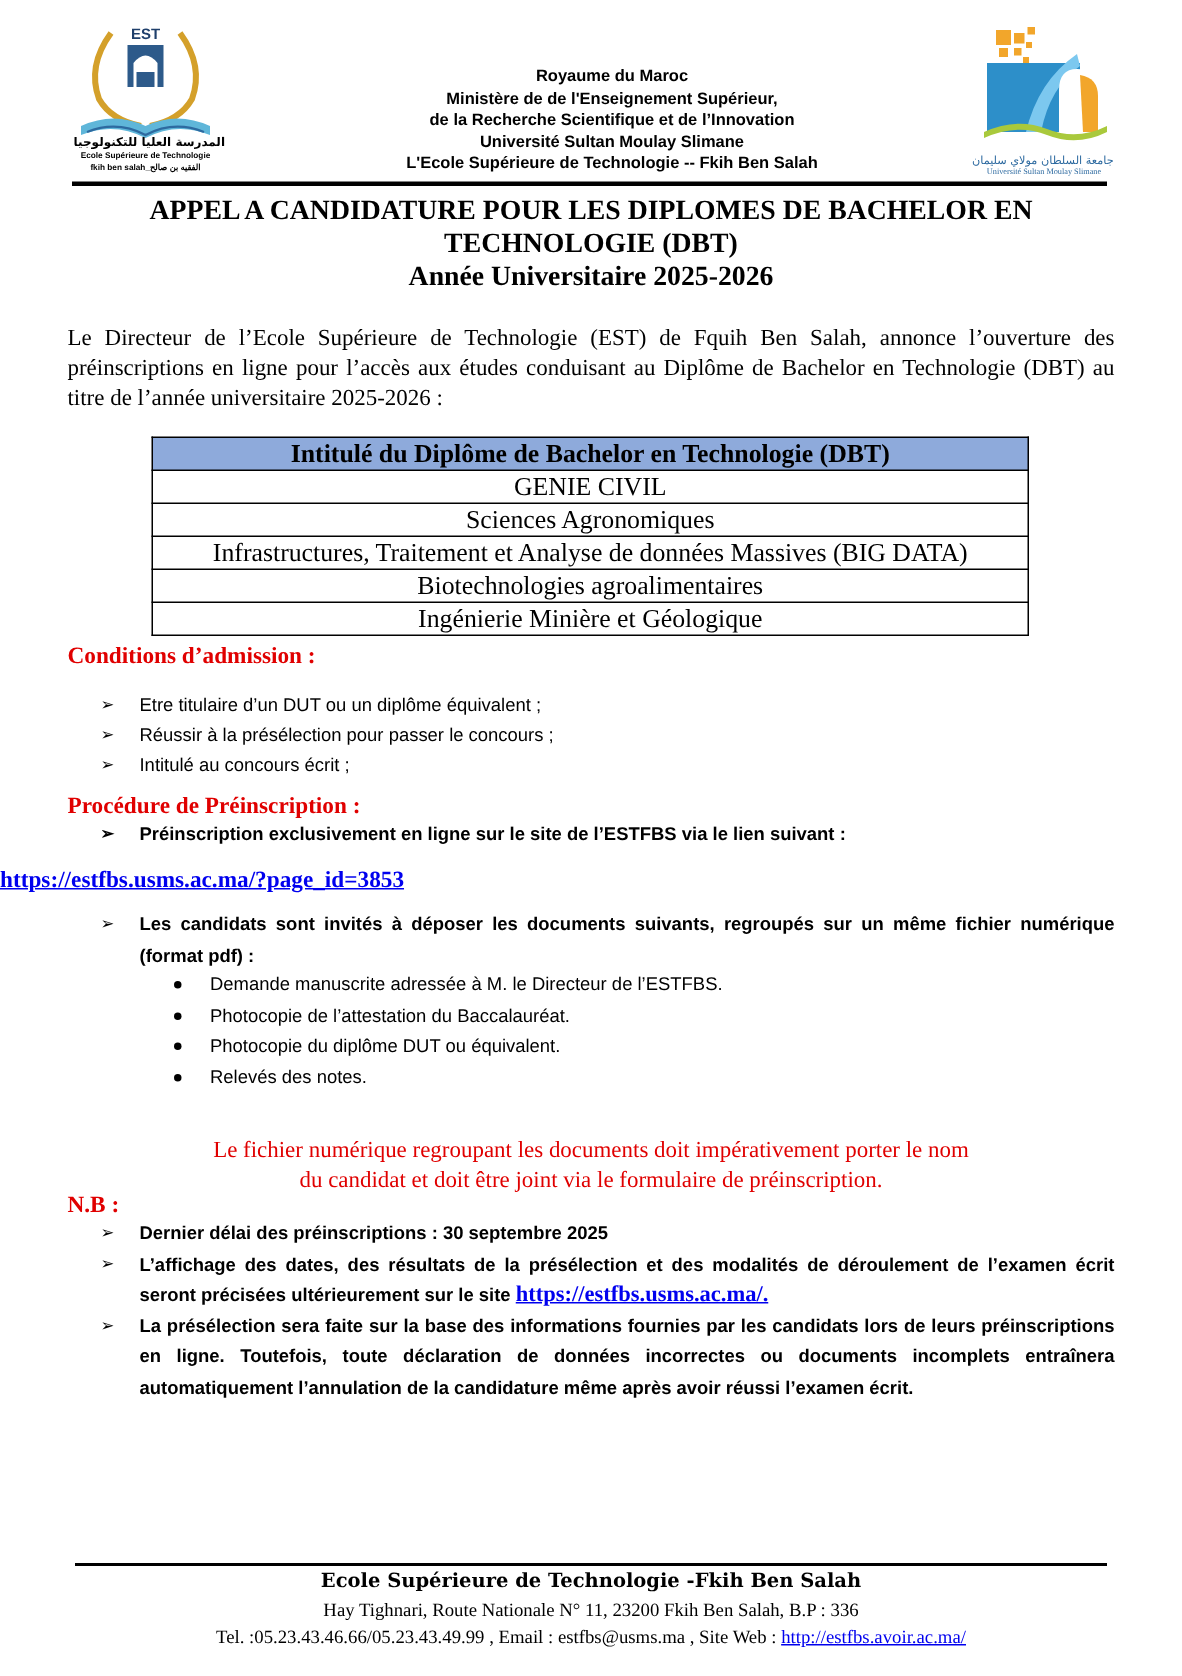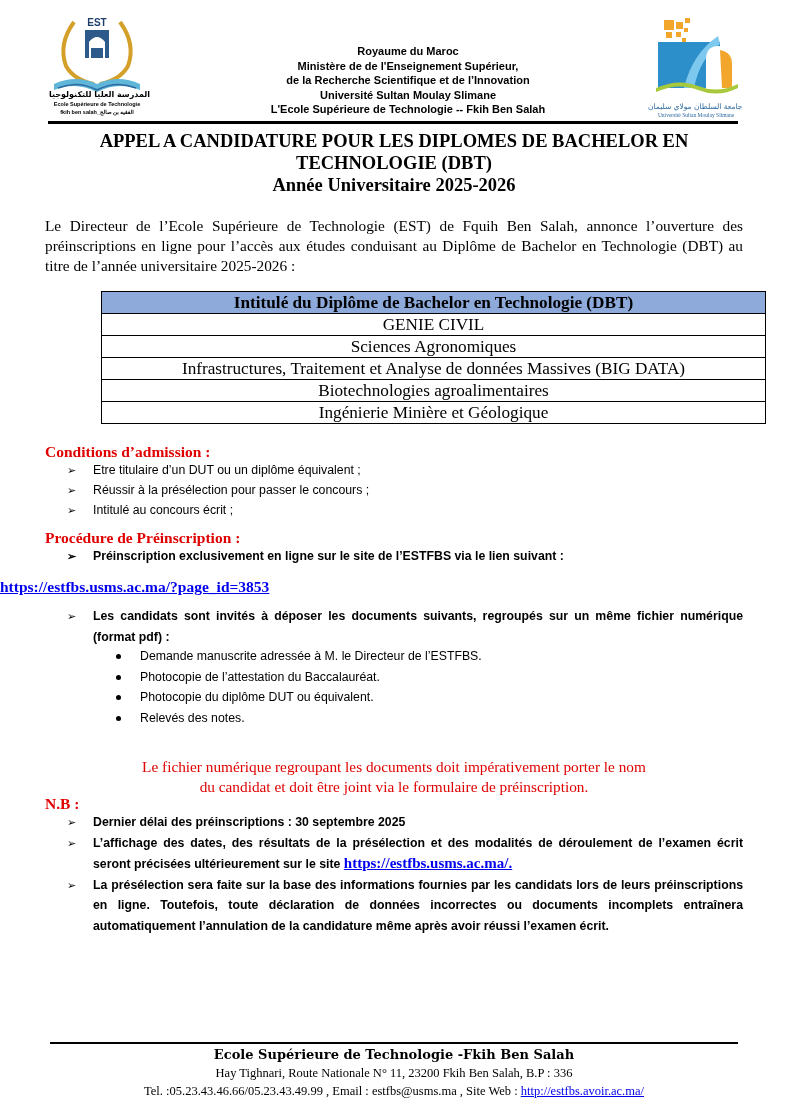--- a/index.html
+++ b/index.html
@@ -14,21 +14,21 @@
   .header-rule { position: absolute; left: 48px; top: 121px; width: 690px; height: 2.5px; background: #000; }
 
   
   .title { position: absolute; left: 40px; top: 130px; width: 708px; text-align: center;
     font-weight: bold; font-size: 18.5px; line-height: 22px; font-family: "Liberation Serif", serif; }
 
   .intro { position: absolute; left: 45px; top: 216px; width: 698px; font-size: 15.3px; line-height: 20px;
     text-align: justify; text-align-last: left; }
 
   
-  table.dbt { position: absolute; left: 101px; top: 291px; width: 665px; border-collapse: collapse; }
+  table.dbt { position: absolute; left: 101px; top: 291px; width: 585px; border-collapse: collapse; }
   table.dbt td, table.dbt th { border: 1px solid #000; text-align: center; font-size: 17.2px; height: 22px; line-height: 20px; padding: 0; font-weight: normal; }
   table.dbt th { background: #8eaadb; font-weight: bold; }
 
   .sec-h { position: absolute; left: 45px; color: #e00000; font-weight: bold; font-size: 15.5px; font-family: "Liberation Serif", serif; }
   .arrow-list { position: absolute; left: 67px; list-style: none; font-family: "Liberation Sans", sans-serif; font-size: 12.3px; }
   .arrow-list li { position: relative; padding-left: 26px; line-height: 20px; }
   .arrow-list li .arr { position: absolute; left: 0; top: 0; font-size: 11px; }
   .bold { font-weight: bold; }
 
   .link-main { position: absolute; left: 0; width: 772px; top: 578px; }
@@ -127,21 +127,21 @@
       </tr>
   <tr>
         <td>Biotechnologies agroalimentaires</td>
       </tr>
   <tr>
         <td>Ingénierie Minière et Géologique</td>
       </tr>
 </tbody>
   </table>
 
-<div class="sec-h" style="top:443px;">Conditions d’admission :</div>
+<div class="sec-h" style="top:429px;">Conditions d’admission :</div>
 <ul class="arrow-list" style="top:460px;">
   <li><span class="arr">➢</span><span>Etre titulaire d’un DUT ou un diplôme équivalent ;</span></li>
   <li><span class="arr">➢</span><span>Réussir à la présélection pour passer le concours ;</span></li>
   <li><span class="arr">➢</span><span>Intitulé au concours écrit ;</span></li>
 </ul>
 
 <div class="sec-h" style="top:529px;">Procédure de Préinscription :</div>
 <ul class="arrow-list bold" style="top:546px;">
   <li><span class="arr">➢</span><span>Préinscription exclusivement en ligne sur le site de l’ESTFBS via le lien suivant :</span></li>
 </ul>

